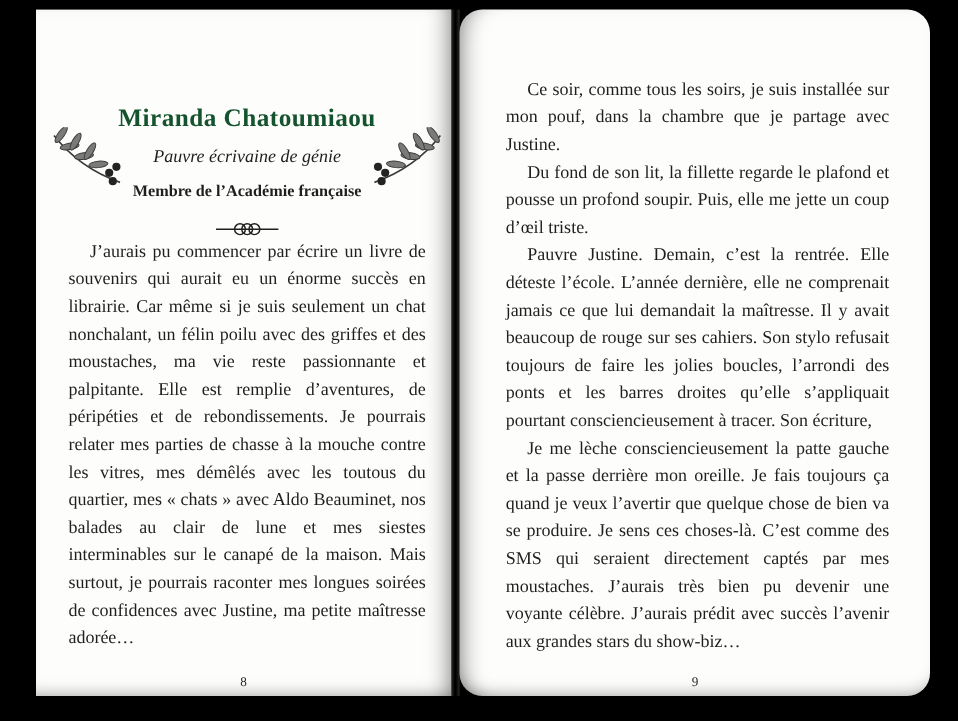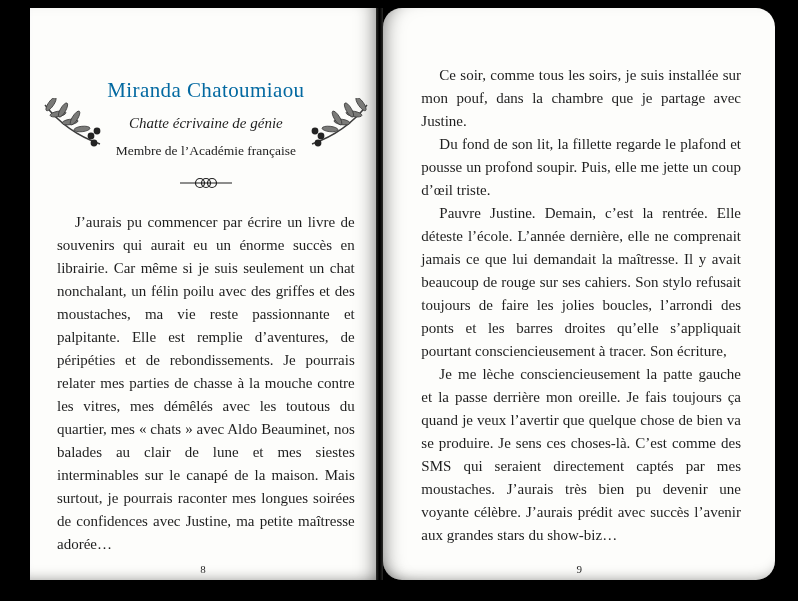--- a/index.html
+++ b/index.html
@@ -38,49 +38,49 @@
     border-radius: 19px;
   }
   .gutter {
     width: 8px; height: 572px;
     background: linear-gradient(to right, #2a2a28, #000 45%, #000 55%, #2a2a28);
   }
 
   
   .chapter-header { position: relative; text-align: center; }
   .chapter-title {
-    margin: 0;
+    margin: 8px;
     font-size: 21px; line-height: 24px;
-    font-weight: 400; letter-spacing: .4px;
-    color: #0369a1;
+    font-weight: 700; letter-spacing: .4px;
+    color: #14532d;
   }
   .chapter-subtitle {
     margin: 13px 0 0;
     font-style: italic;
     font-size: 15px; line-height: 16px;
   }
   .chapter-affiliation {
     margin: 13px 0 0;
-    font-weight: 400;
+    font-weight: 700;
     font-size: 13.5px; line-height: 14px;
   }
   .divider { margin: 17px auto 0; width: 56px; height: 16px; }
   .laurel { position: absolute; width: 62px; height: 50px; top: 20px; }
   .laurel-left  { left: -16px; }
   .laurel-right { right: -16px; transform: scaleX(-1); }
 
   
   .body-text {
     font-size: 15px;
     line-height: 23px;
     text-align: justify;
     hyphens: auto;
     -webkit-hyphens: auto;
   }
-  .page-left .body-text { margin-top: 20px; }
+  .page-left .body-text { }
   .body-text p { margin: 0; text-indent: 18px; }
 
   .page-number {
     position: absolute;
     bottom: 5px; left: 0; right: 0;
     text-align: center;
     font-size: 11px;
     color: #2a2a2a;
   }
 </style>
@@ -105,21 +105,21 @@
           </g>
           <g fill="#232323">
             <circle cx="50" cy="38" r="3.4"></circle>
             <circle cx="56" cy="33" r="3.4"></circle>
             <circle cx="53" cy="45" r="3.4"></circle>
           </g>
         </svg>
       </span>
 
       <h1 class="chapter-title">Miranda Chatoumiaou</h1>
-      <p class="chapter-subtitle">Chatte écrivaine de génie</p>
+      <p class="chapter-subtitle">Pauvre écrivaine de génie</p>
       <p class="chapter-affiliation">Membre de l’Académie française</p>
 
       <span class="laurel laurel-right">
         <svg width="62" height="50" viewBox="0 0 62 50" aria-hidden="true">
           <path d="M59 46 C 42 40, 22 30, 4 7" fill="none" stroke="#3c3c3c" stroke-width="1.4"></path>
           <g fill="#7a7a78" stroke="#3c3c3c" stroke-width="0.8">
             <ellipse cx="10" cy="6" rx="8" ry="2.7" transform="rotate(-55 10 6)"></ellipse>
             <ellipse cx="17" cy="16" rx="8" ry="2.7" transform="rotate(-10 17 16)"></ellipse>
             <ellipse cx="22" cy="12" rx="8" ry="2.7" transform="rotate(-60 22 12)"></ellipse>
             <ellipse cx="29" cy="24" rx="8" ry="2.7" transform="rotate(-8 29 24)"></ellipse>

